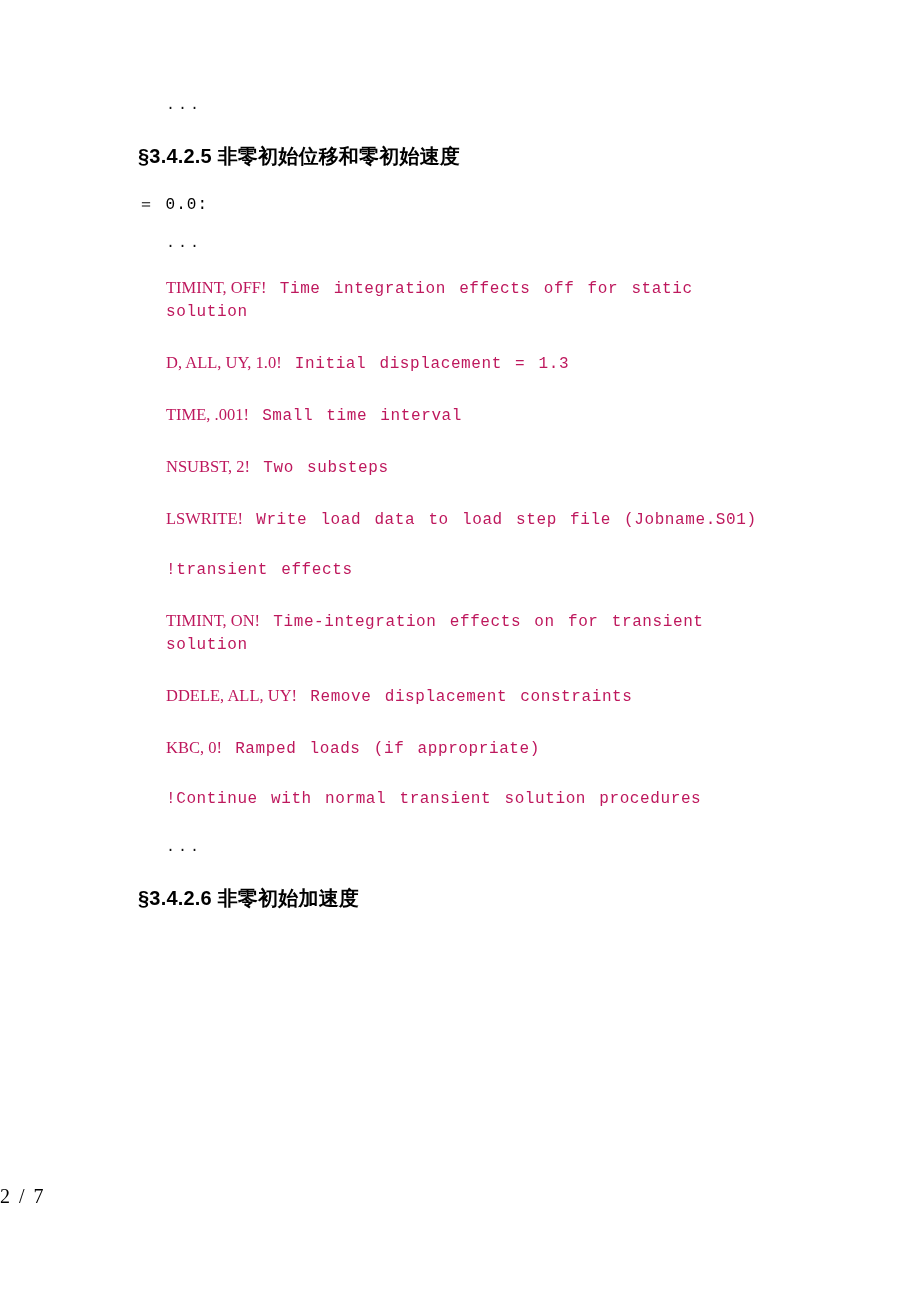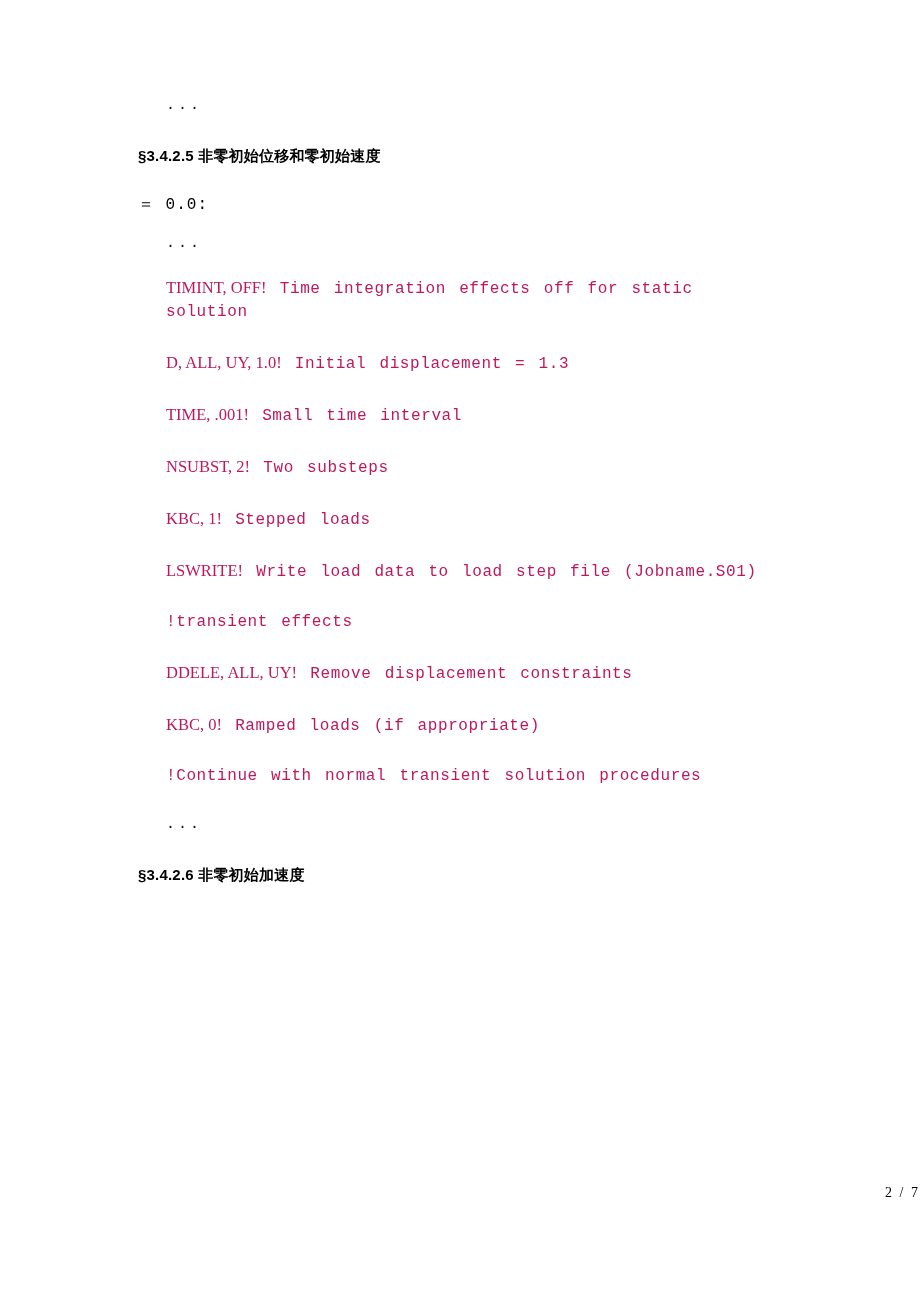--- a/index.html
+++ b/index.html
@@ -38,21 +38,21 @@
     margin: 0 0 28px 0;
     line-height: 20px;
     color: #111;
   }
   .ellipsis.tight { margin-bottom: 22px; }
 
   
   .heading {
     font-family: "Liberation Sans", "DejaVu Sans", sans-serif;
     font-weight: bold;
-    font-size: 15px;
+    font-size: 20px;
     line-height: 24px;
     margin: 0 0 20px 0;
     letter-spacing: 0.2px;
     color: #000;
   }
 
   
   .para {
     font-family: "Liberation Serif", "DejaVu Serif", serif;
     font-size: 17.5px;
@@ -117,23 +117,23 @@
     word-spacing: 0;
     font-size: 16.5px;
   }
 
   
   .footer {
     position: absolute;
     left: 0;
     top: 1185px;
     width: 920px;
-    text-align: right;
+    text-align: left;
     font-family: "Liberation Serif", "DejaVu Serif", serif;
-    font-size: 14px;
+    font-size: 20px;
     letter-spacing: 2px;
     color: #000;
   }
 </style>
 </head>
 <body>
 
 <div class="page">
   <div class="content">
 
@@ -149,26 +149,26 @@
     <div class="code-block">
 
       <div class="code-line"><span class="ind"></span><span class="cmd">TIMINT, OFF!</span> <span>Time integration effects off for static solution</span></div>
 
       <div class="code-line"><span class="ind"></span><span class="cmd">D, ALL, UY, 1.0!</span> <span>Initial displacement = 1.3</span></div>
 
       <div class="code-line"><span class="ind"></span><span class="cmd">TIME, .001!</span> <span>Small time interval</span></div>
 
       <div class="code-line"><span class="ind"></span><span class="cmd">NSUBST, 2!</span> <span>Two substeps</span></div>
 
-      <div class="code-line"><span class="ind"></span><span class="cmd">KBC, 1!</span> <span>Stepped loads</span></div>
 
       <div class="code-line"><span class="ind"></span><span class="cmd">LSWRITE!</span> <span>Write load data to load step file (Jobname.S01)</span></div>
 
       <div class="code-line"><span class="ind"></span><span>!transient effects</span></div>
 
+      <div class="code-line"><span class="ind"></span><span class="cmd">TIMINT, ON!</span> <span>Time-integration effects on for transient solution</span></div>
 
 
       <div class="code-line"><span class="ind"></span><span class="cmd">DDELE, ALL, UY!</span> <span>Remove displacement constraints</span></div>
 
       <div class="code-line"><span class="ind"></span><span class="cmd">KBC, 0!</span> <span>Ramped loads (if appropriate)</span></div>
 
       <div class="code-line"><span class="ind"></span><span>!Continue with normal transient solution procedures</span></div>
 
     </div>
 

